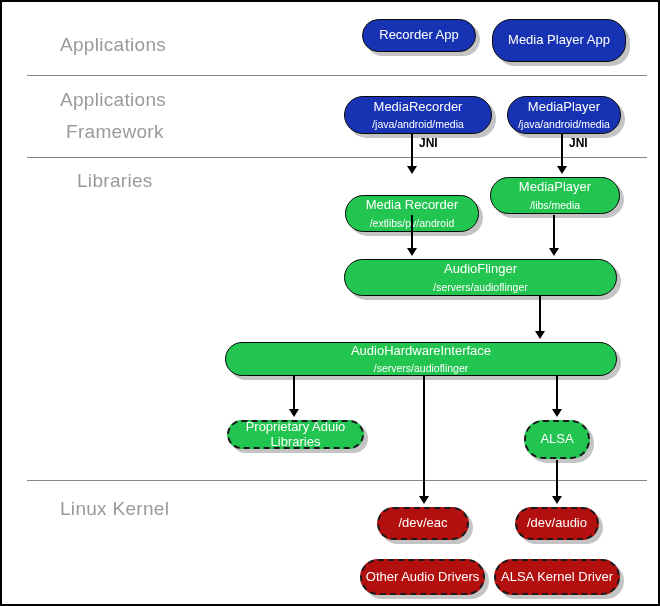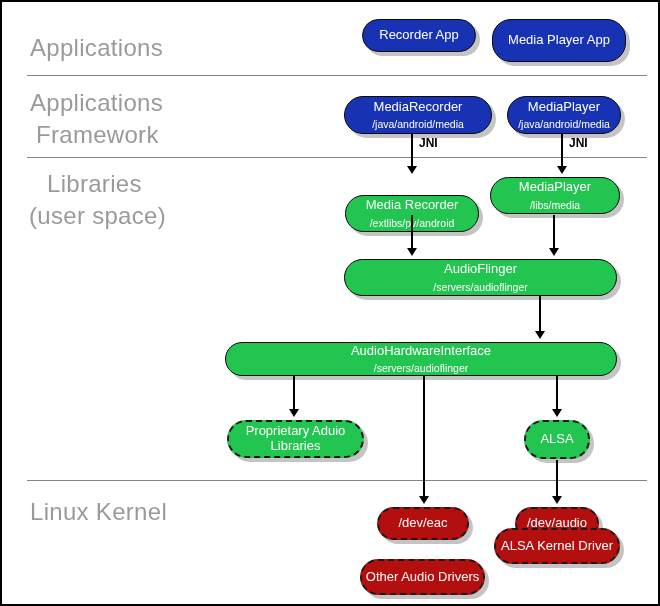--- a/index.html
+++ b/index.html
@@ -8,23 +8,24 @@
     width:660px;height:606px;
     box-sizing:border-box;
     border:2px solid #000;
     background:#fff;
     overflow:hidden;
     font-family:"Liberation Sans", sans-serif;
   }
   .layer-label{
     position:absolute;
     color:var(--label-gray,#9a9a9a);
-    font-size:24px;
+    font-size:19px;
     letter-spacing:.3px;
     white-space:nowrap;
+    margin-left:30px;
   }
   .divider{
     position:absolute;
     left:25px;width:620px;height:0;
     border-top:1px solid var(--divider-gray,#858585);
   }
   .node{
     position:absolute;
     box-sizing:border-box;
     border:1.5px solid #0a0a0a;
@@ -60,21 +61,20 @@
 <div id="canvas">
 
   <div class="divider" style="top:73px"></div>
   <div class="divider" style="top:155px"></div>
   <div class="divider" style="top:478px"></div>
 
   <div class="layer-label" style="left:28px;top:32px">Applications</div>
   <div class="layer-label" style="left:28px;top:87px">Applications</div>
   <div class="layer-label" style="left:34px;top:119px">Framework</div>
   <div class="layer-label" style="left:45px;top:168px">Libraries</div>
-  <div class="layer-label" style="left:27px;top:200px">(user space)</div>
   <div class="layer-label" style="left:28px;top:496px">Linux Kernel</div>
 
   <div class="node blue" style="left:360px;top:17px;width:114px;height:33px">
     <div class="t">Recorder App</div>
   </div>
   <div class="node blue" style="left:490px;top:17px;width:134px;height:43px">
     <div class="t">Media Player App</div>
   </div>
 
   <div class="node blue" style="left:342px;top:94px;width:148px;height:38px">
@@ -120,36 +120,36 @@
     <div class="s">/servers/audioflinger</div>
   </div>
 
   <div class="vline" style="left:291px;top:374px;height:33px"></div>
   <div class="arrowhead" style="left:287px;top:407px"></div>
   <div class="vline" style="left:554px;top:374px;height:33px"></div>
   <div class="arrowhead" style="left:550px;top:407px"></div>
   <div class="vline" style="left:421px;top:374px;height:120px"></div>
   <div class="arrowhead" style="left:417px;top:494px"></div>
 
-  <div class="node green dashed" style="left:225px;top:418px;width:137px;height:38px;padding:0 6px">
+  <div class="node green dashed" style="left:225px;top:418px;width:137px;height:29px;padding:0 6px">
     <div class="t">Proprietary Aduio Libraries</div>
   </div>
   <div class="node green dashed" style="left:522px;top:418px;width:66px;height:39px">
     <div class="t">ALSA</div>
   </div>
 
   <div class="vline" style="left:554px;top:458px;height:36px"></div>
   <div class="arrowhead" style="left:550px;top:494px"></div>
 
   <div class="node red dashed" style="left:375px;top:505px;width:92px;height:33px">
     <div class="t">/dev/eac</div>
   </div>
   <div class="node red dashed" style="left:513px;top:505px;width:84px;height:33px">
     <div class="t">/dev/audio</div>
   </div>
   <div class="node red dashed" style="left:358px;top:557px;width:125px;height:36px">
     <div class="t">Other Audio Drivers</div>
   </div>
-  <div class="node red dashed" style="left:492px;top:526px;width:126px;height:36px">
+  <div class="node red dashed" style="left:492px;top:557px;width:126px;height:36px">
     <div class="t">ALSA Kernel Driver</div>
   </div>
 
 </div>
 
 </body></html>

